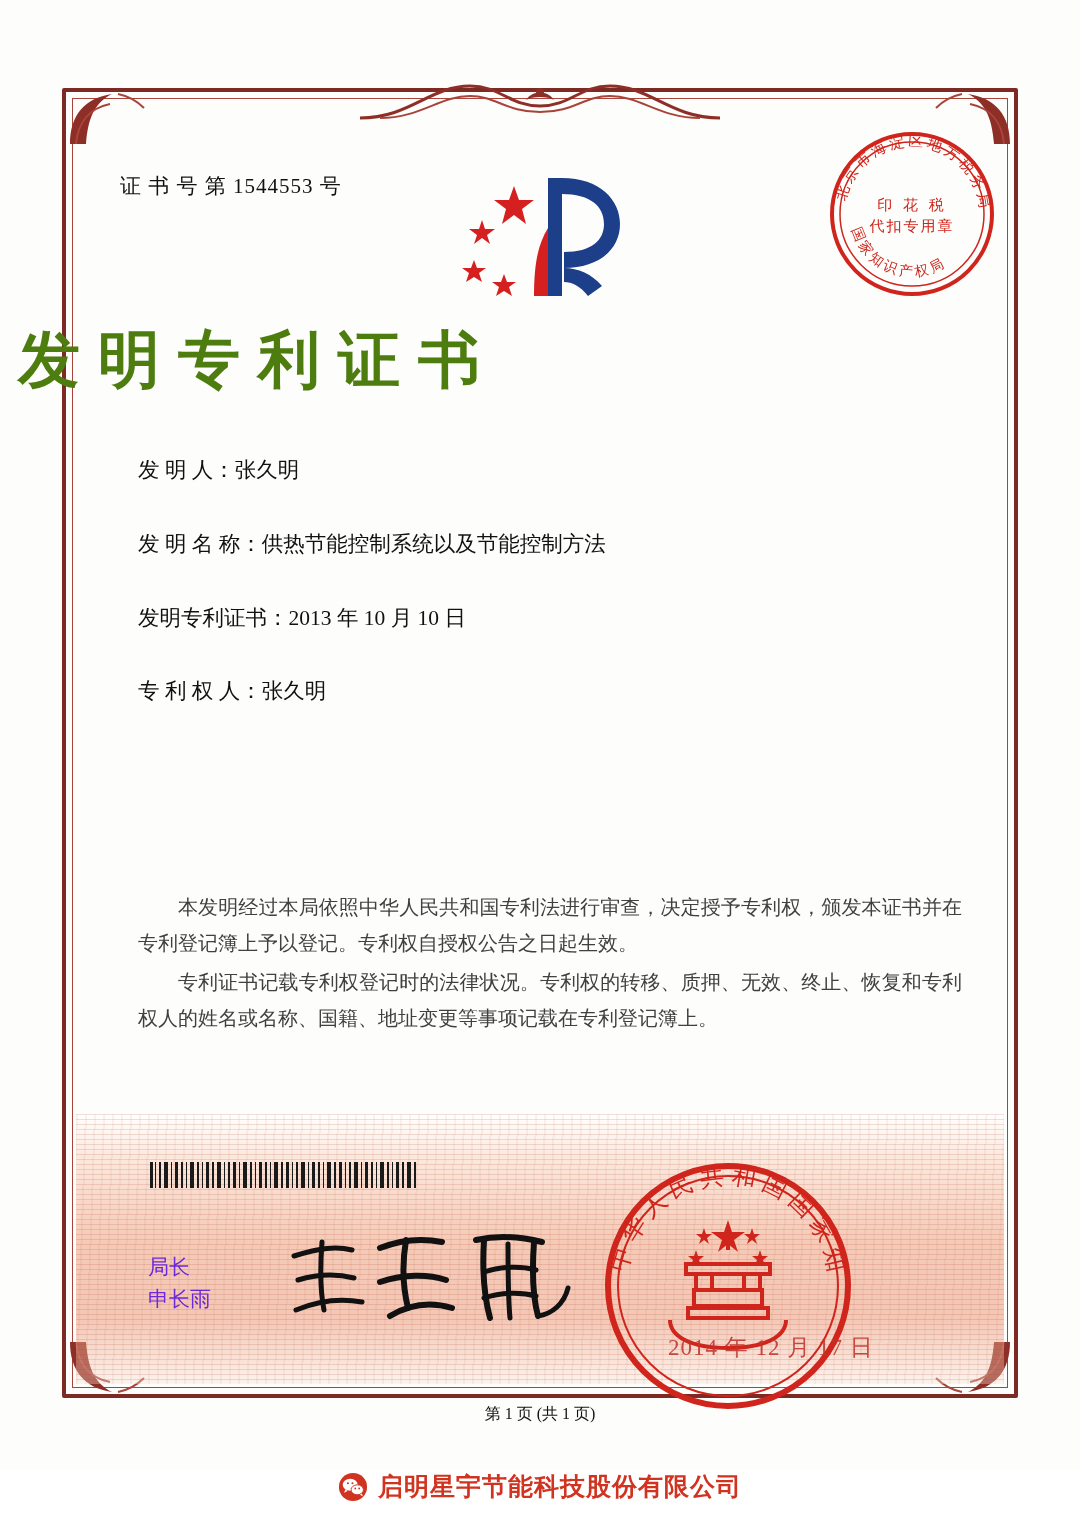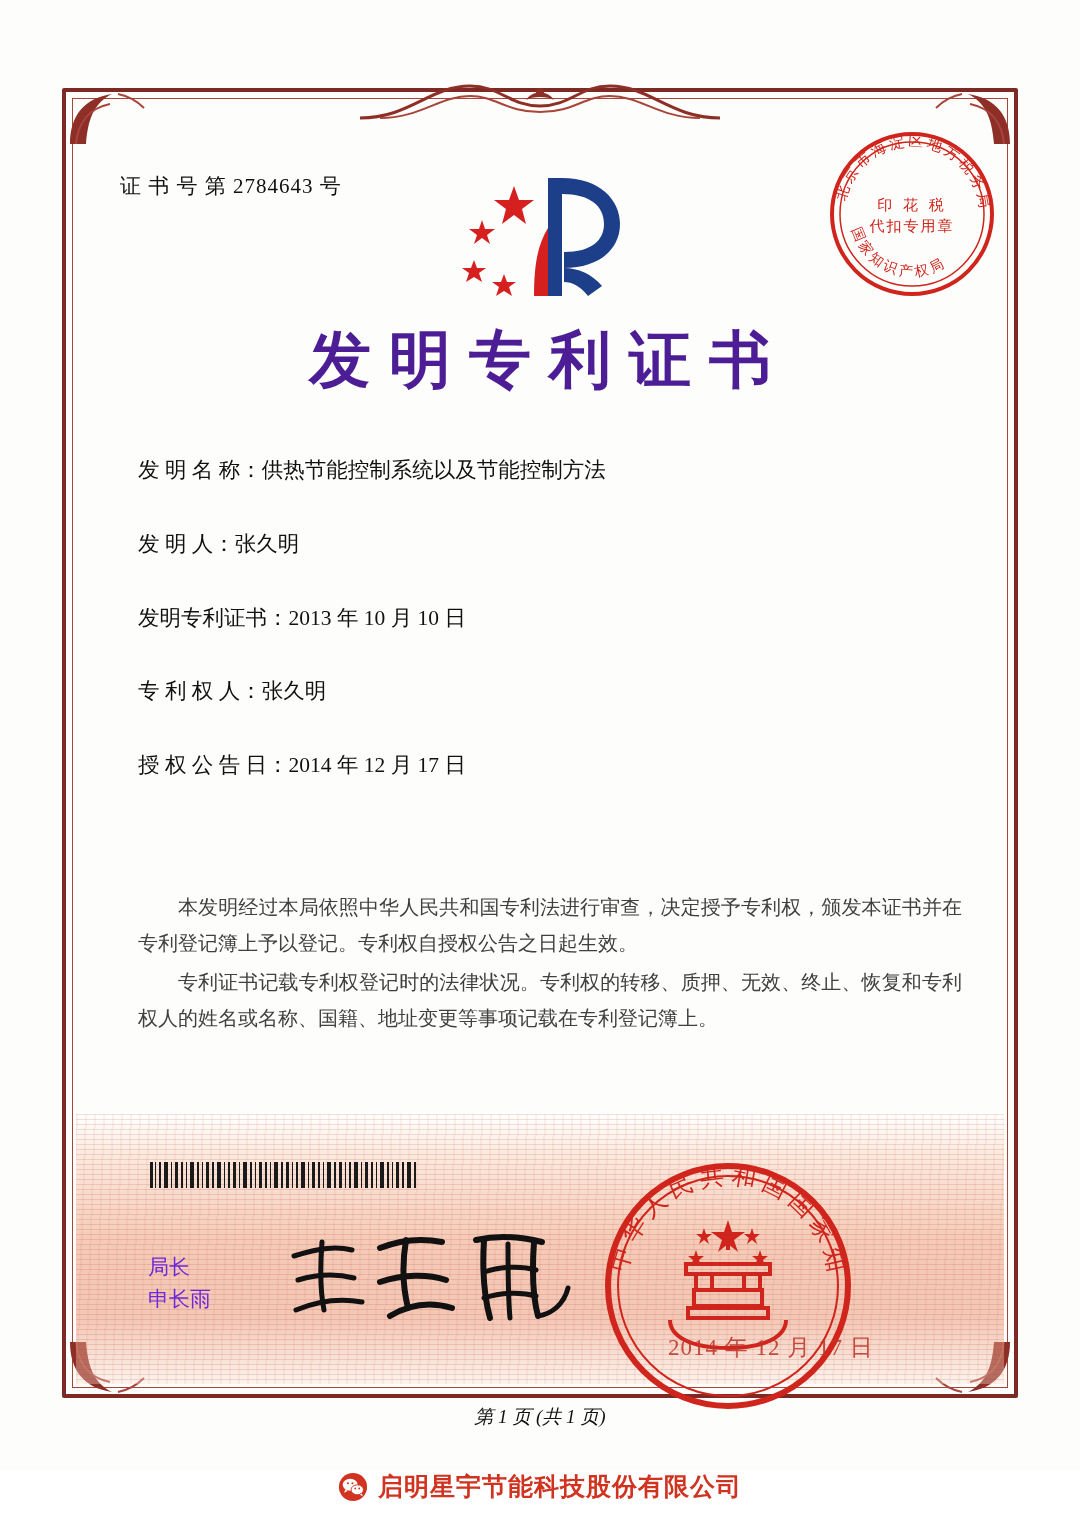--- a/index.html
+++ b/index.html
@@ -97,26 +97,26 @@
     width: 172px;
     height: 172px;
   }
   .seal-tax svg { width: 100%; height: 100%; display: block; }
 
   .cert-title {
     position: absolute;
     left: 0;
     right: 0;
     top: 318px;
-    text-align: center;
+    text-align: left;
     font-size: 62px;
     font-weight: bold;
     letter-spacing: 18px;
     text-indent: 18px;
-    color: #4c1d95;
+    color: #4d7c0f;
     font-family: "DejaVu Serif", "Liberation Serif", serif;
   }
 
   .fields {
     position: absolute;
     left: 138px;
     top: 458px;
     right: 120px;
   }
   .field-row {
@@ -227,23 +227,22 @@
     letter-spacing: 1px;
     opacity: 0.88;
   }
 
   .page-footer {
     position: absolute;
     left: 0;
     right: 0;
     top: 1404px;
     text-align: center;
-    font-size: 19px;
+    font-size: 16px;
     color: #111;
-    font-style: italic;
   }
 
   
   .wechat-strip {
     position: absolute;
     left: 0;
     right: 0;
     bottom: 0;
     height: 57px;
     background: #ffffff;
@@ -312,21 +311,21 @@
 
   <div class="top-ornament">
     <svg viewBox="0 0 380 52">
       <path d="M10 46 C60 46 80 14 120 14 C150 14 160 34 190 34 C220 34 230 14 260 14 C300 14 320 46 370 46" stroke="#8d2f27" stroke-width="3" fill="none"></path>
       <path d="M30 46 C70 46 90 24 120 24 C146 24 156 40 190 40 C224 40 234 24 260 24 C290 24 310 46 350 46" stroke="#a8443a" stroke-width="2" fill="none"></path>
       <path d="M176 28 C182 18 198 18 204 28 C198 24 182 24 176 28 Z" fill="#8d2f27"></path>
       <circle cx="190" cy="20" r="4" fill="#8d2f27"></circle>
     </svg>
   </div>
 
-  <div class="cert-no">证 书 号 第 2784643 号</div>
+  <div class="cert-no">证 书 号 第 1544553 号</div>
 
   <div class="logo">
     <svg viewBox="0 0 178 138">
 
       <g fill="#d62020">
         <polygon points="62,18 67,32 82,32 70,41 74,56 62,47 50,56 54,41 42,32 57,32"></polygon>
         <polygon points="30,52 33,61 43,61 35,67 38,76 30,70 22,76 25,67 17,61 27,61"></polygon>
         <polygon points="22,92 25,100 34,100 27,105 30,114 22,109 14,114 17,105 10,100 19,100"></polygon>
         <polygon points="52,106 55,114 64,114 57,119 60,128 52,123 44,128 47,119 40,114 49,114"></polygon>
       </g>
@@ -355,33 +354,30 @@
       </text>
       <text x="86" y="82" text-anchor="middle" font-size="15" fill="#d0251c" letter-spacing="3" font-family="DejaVu Serif, serif">印 花 税</text>
       <text x="86" y="103" text-anchor="middle" font-size="15" fill="#d0251c" letter-spacing="2" font-family="DejaVu Serif, serif">代扣专用章</text>
     </svg>
   </div>
 
   <div class="cert-title">发明专利证书</div>
 
   <div class="fields">
     <div class="field-row">
-      <span class="field-label">发 明 名 称：</span><span class="field-value">供热节能控制系统以及节能控制方法</span>
+      <span class="field-label">发    明    人：</span><span class="field-value">张久明</span>
     </div>
     <div class="field-row">
-      <span class="field-label">发    明    人：</span><span class="field-value">张久明</span>
+      <span class="field-label">发 明 名 称：</span><span class="field-value">供热节能控制系统以及节能控制方法</span>
     </div>
     <div class="field-row">
       <span class="field-label">发明专利证书：</span><span class="field-value">2013 年 10 月 10 日</span>
     </div>
     <div class="field-row">
       <span class="field-label">专  利  权  人：</span><span class="field-value">张久明</span>
-    </div>
-    <div class="field-row">
-      <span class="field-label">授 权 公 告 日：</span><span class="field-value">2014 年 12 月 17 日</span>
     </div>
   </div>
 
   <div class="body-text">
     <p>本发明经过本局依照中华人民共和国专利法进行审查，决定授予专利权，颁发本证书并在专利登记簿上予以登记。专利权自授权公告之日起生效。</p>
     <p>专利证书记载专利权登记时的法律状况。专利权的转移、质押、无效、终止、恢复和专利权人的姓名或名称、国籍、地址变更等事项记载在专利登记簿上。</p>
   </div>
 
   <div class="bottom-band">
     <div class="wave-lines"></div>

